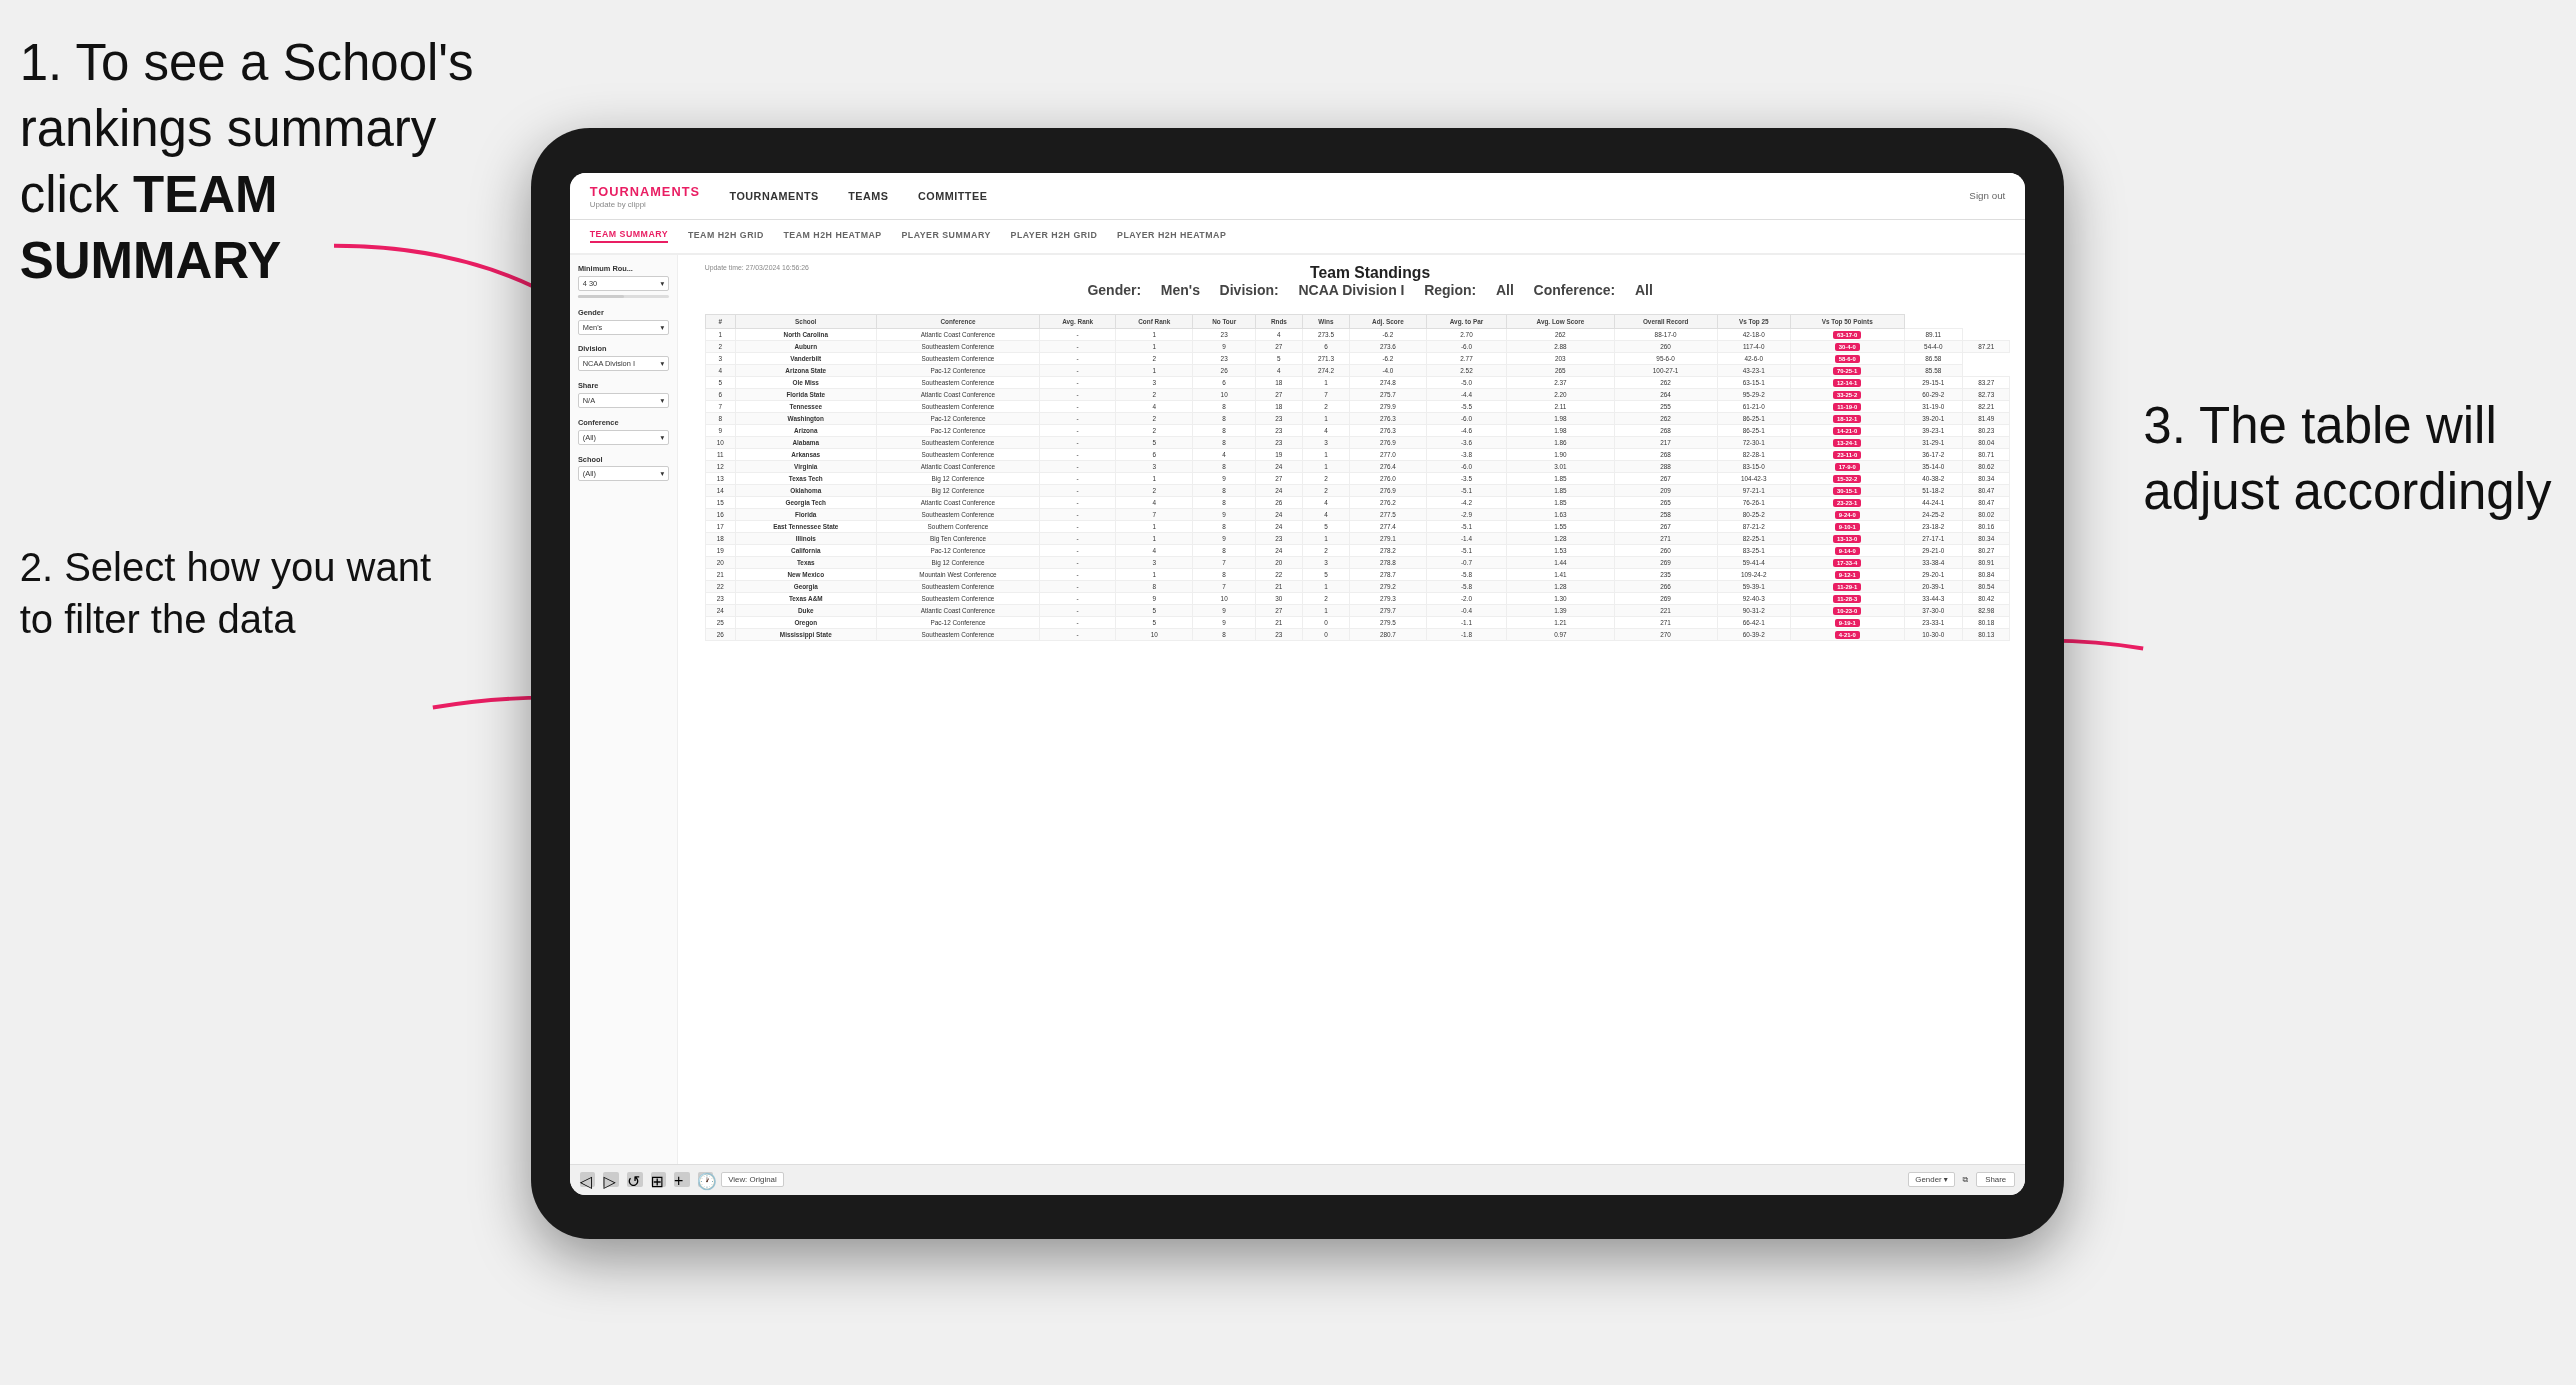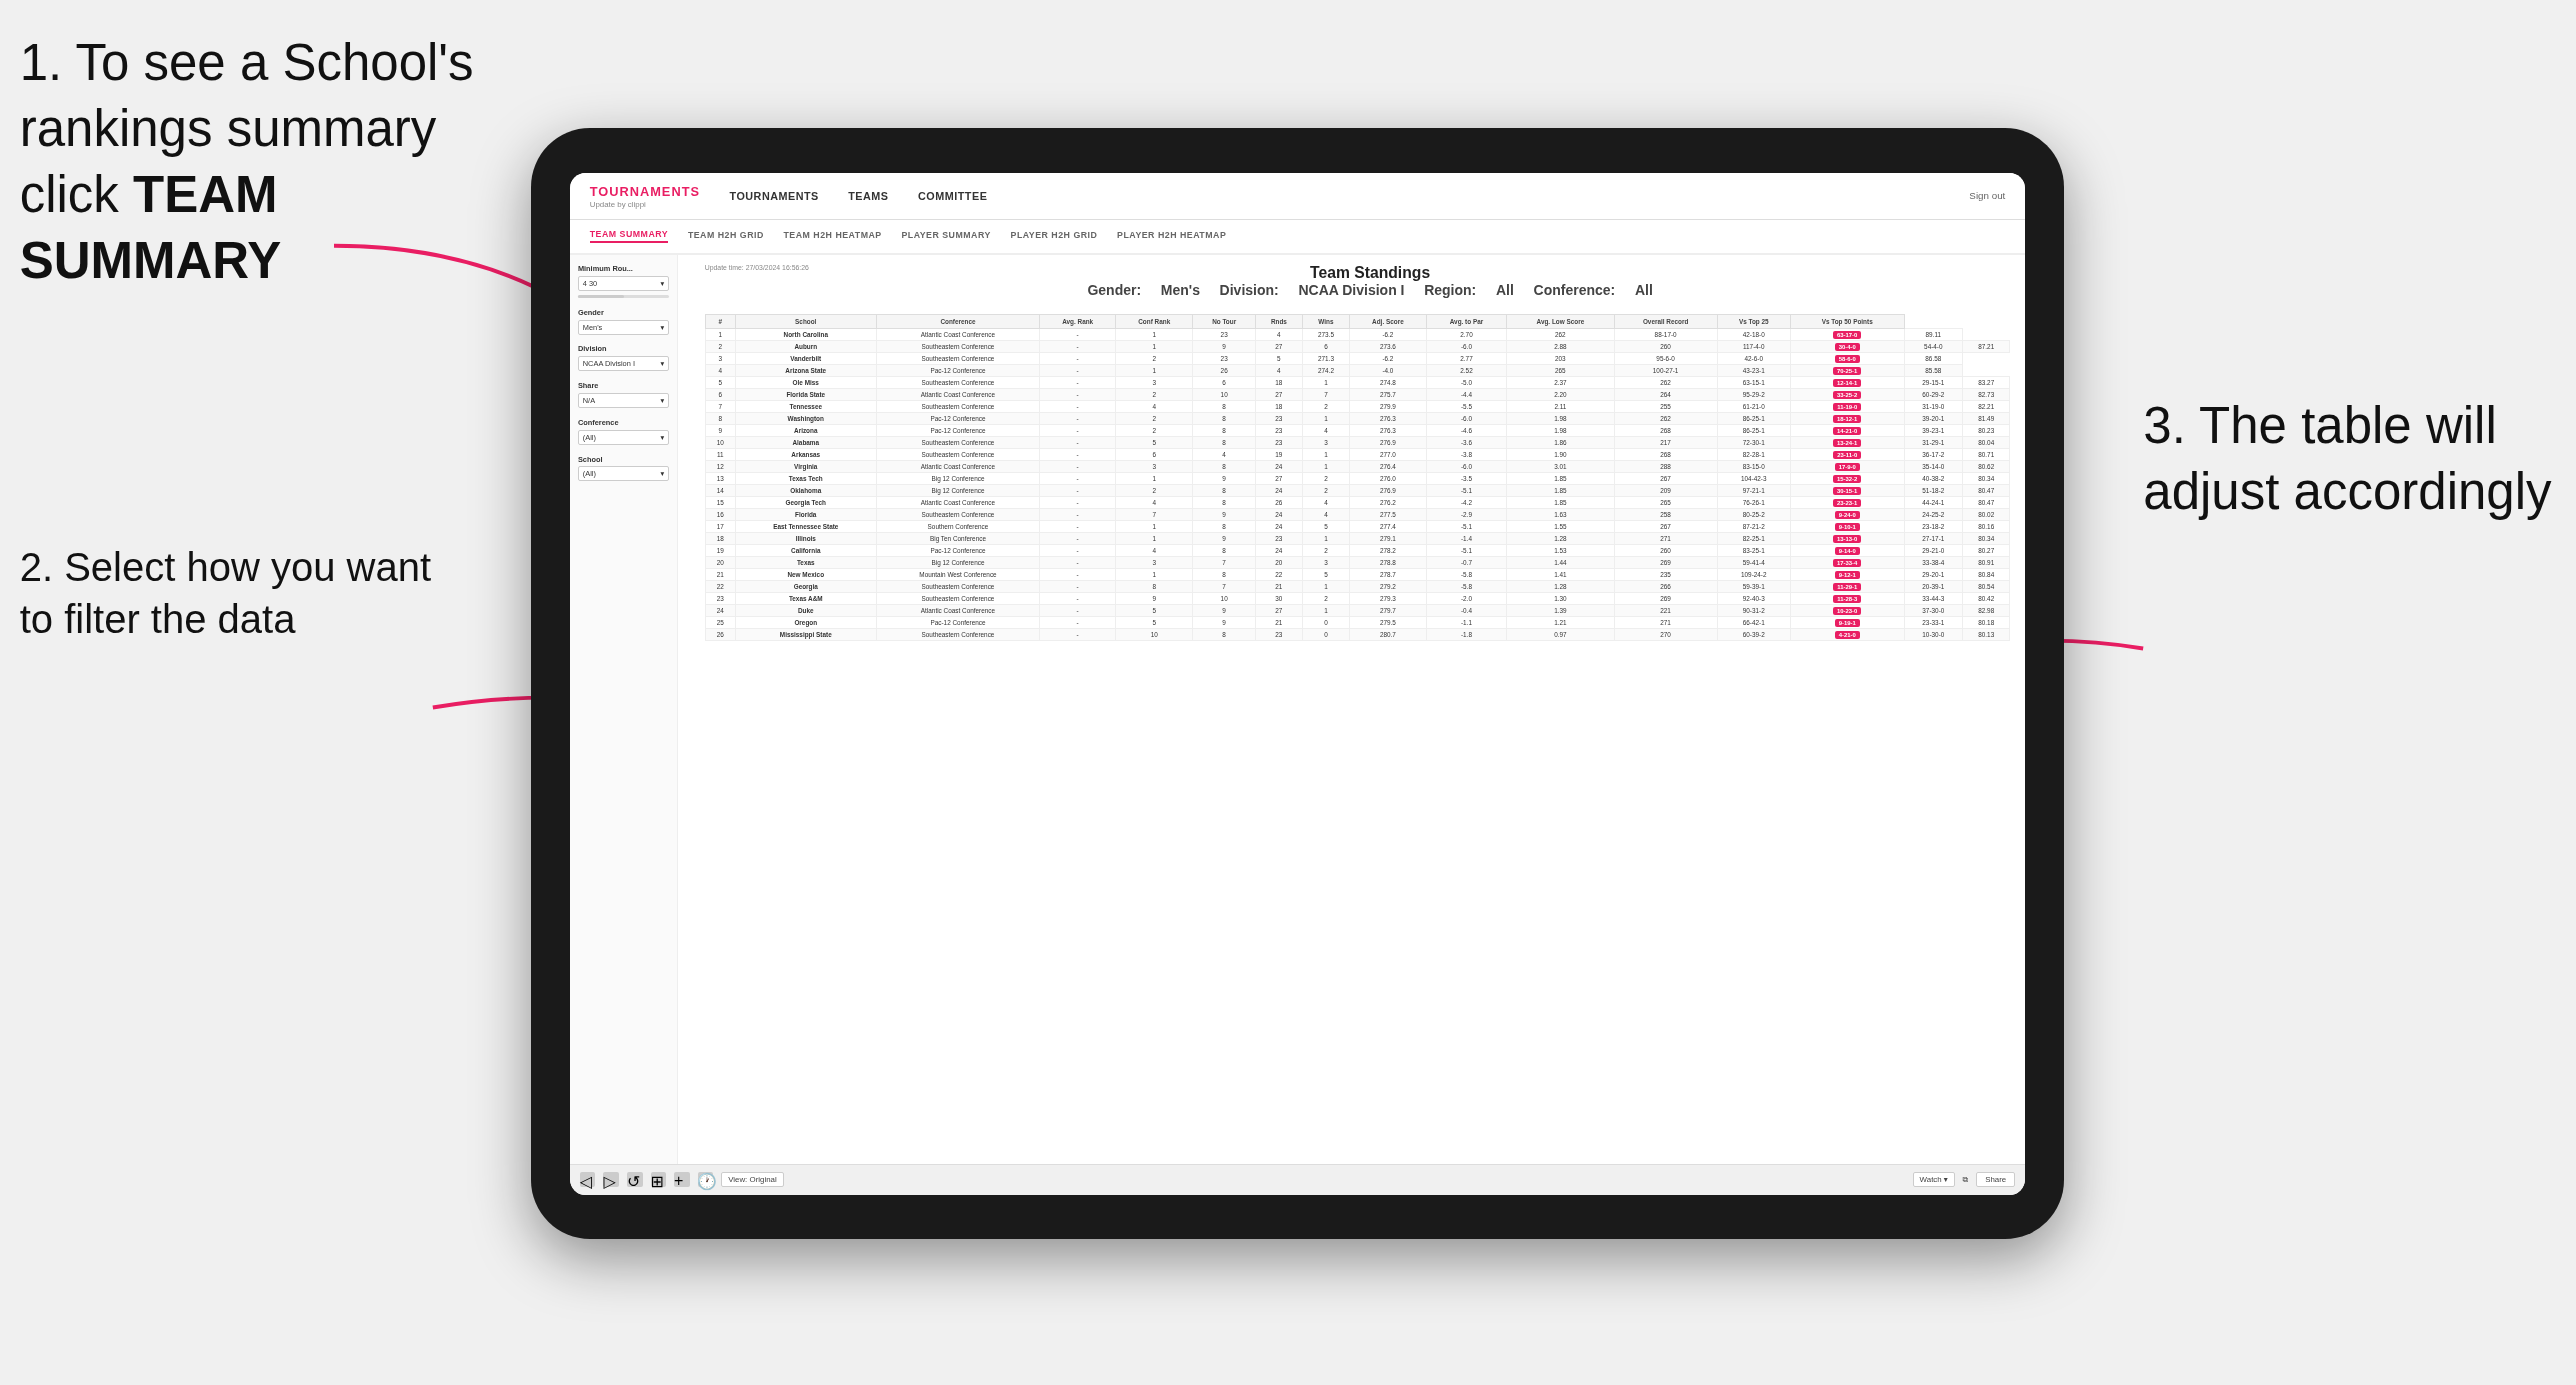--- a/index.html
+++ b/index.html
@@ -963,20 +963,20 @@
     </div>
 
     <div class="bottom-bar">
       <span class="bottom-icon">◁</span>
       <span class="bottom-icon">▷</span>
       <span class="bottom-icon">↺</span>
       <span class="bottom-icon">⊞</span>
       <span class="bottom-icon">+</span>
       <span class="bottom-icon">🕐</span>
       <span class="view-original">View: Original</span>
-      <span class="watch-btn">Watch ▾</span>
+      <span class="watch-btn">Gender ▾</span>
       <span style="font-size:7.9px; color:#444;">⧉</span>
       <span class="share-btn">Share</span>
     </div>
 
   </div>
 </div>
 
 
 </body></html>

